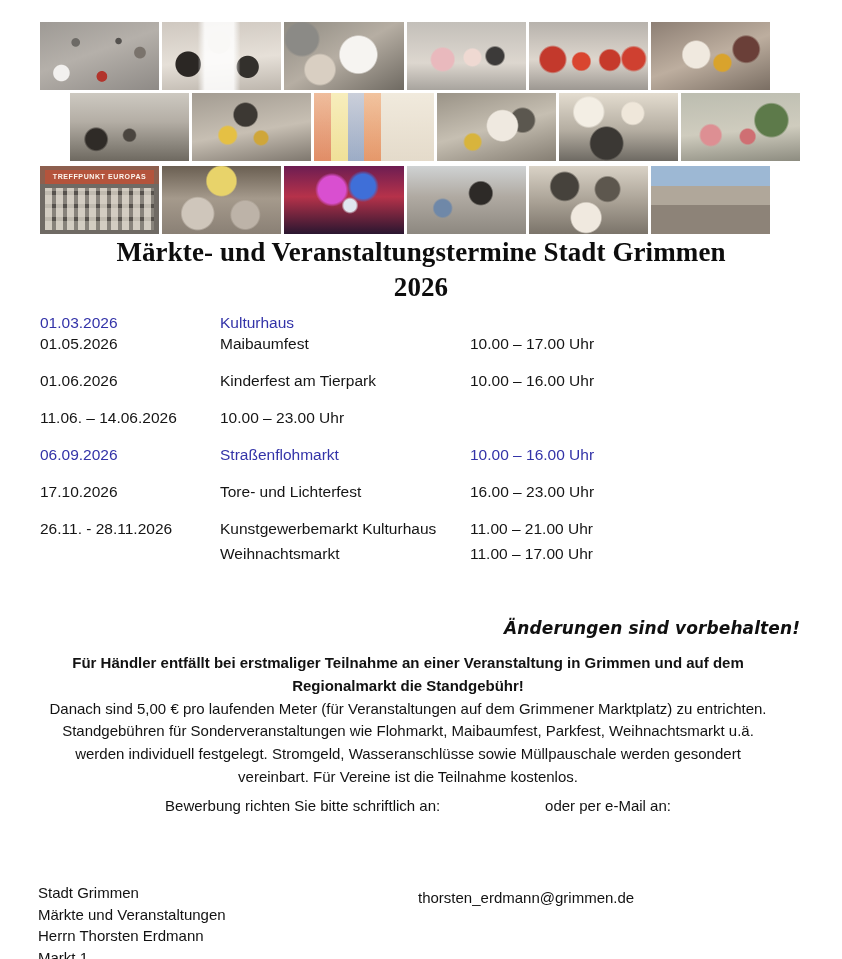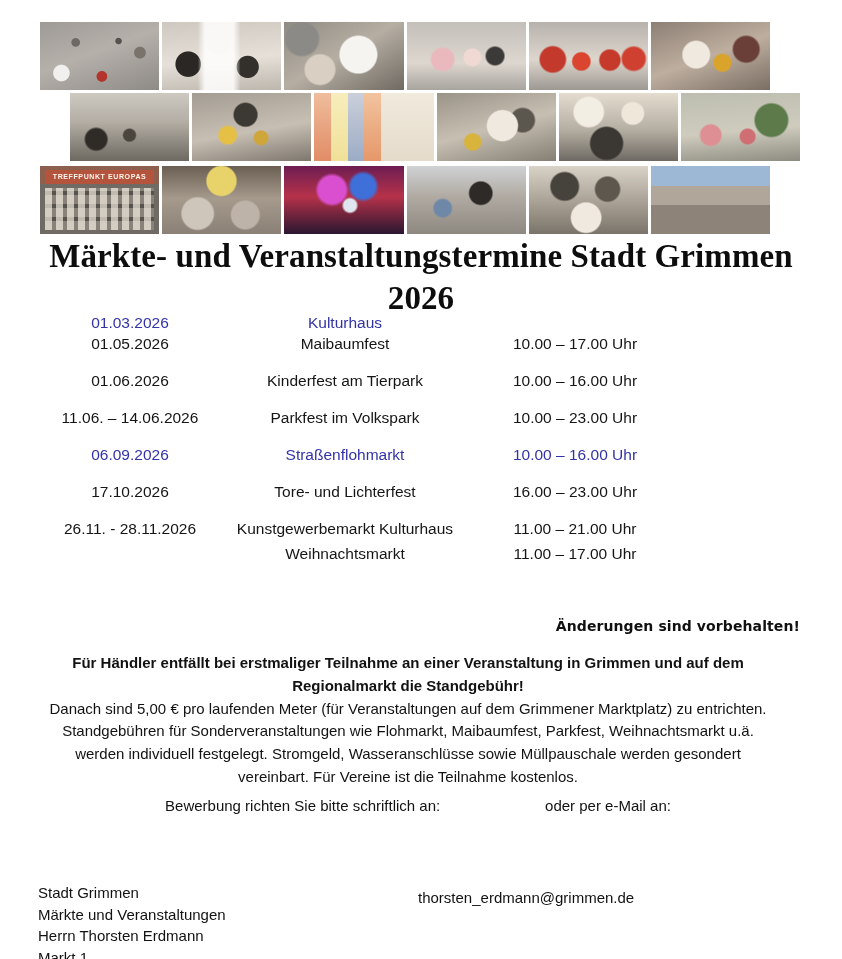--- a/index.html
+++ b/index.html
@@ -198,61 +198,61 @@
   }
 
   
   .title {
     position: absolute;
     left: 0;
     top: 235px;
     width: 842px;
     text-align: center;
     font-family: "Liberation Serif", serif;
-    font-size: 33px;
+    font-size: 27px;
     font-weight: bold;
     line-height: 1.28;
     color: #0d0d0d;
     letter-spacing: .1px;
   }
 
   
   .schedule {
     position: absolute;
     left: 40px;
     top: 313px;
     width: 760px;
     font-size: 15.5px;
     line-height: 1.35;
     color: #151515;
   }
   .srow {
     display: flex;
     align-items: flex-start;
     margin-bottom: 16px;
-    text-align: center;
   }
   .srow.tight { margin-bottom: 0; }
   .col-date  { width: 180px; flex: 0 0 180px; }
   .col-event { width: 250px; flex: 0 0 250px; }
   .col-time  { width: 210px; flex: 0 0 210px; }
   .sline { display: block; }
   .sline + .sline { margin-top: 5px; }
   .hl { color: #3333a8; }
 
   
   .notice {
     position: absolute;
     right: 42px;
     top: 618px;
     font-family: "DejaVu Sans", sans-serif;
-    font-size: 14px;
+    font-size: 17px;
     font-weight: bold;
     color: #101010;
     letter-spacing: .1px;
+    font-style: italic;
   }
 
   
   .body-block {
     position: absolute;
     left: 38px;
     top: 652px;
     width: 740px;
     font-size: 15px;
     line-height: 1.52;
@@ -342,23 +342,20 @@
       <div class="col-date">01.06.2026</div>
       <div class="col-event">
         <span class="sline">Kinderfest am Tierpark</span>
       </div>
       <div class="col-time">
         <span class="sline">10.00 – 16.00 Uhr</span>
       </div>
     </div>
     <div class="srow">
       <div class="col-date">11.06. – 14.06.2026</div>
-      <div class="col-event">
-        <span class="sline">Parkfest im Volkspark</span>
-      </div>
       <div class="col-time">
         <span class="sline">10.00 – 23.00 Uhr</span>
       </div>
     </div>
     <div class="srow">
       <div class="col-date hl">06.09.2026</div>
       <div class="col-event hl">
         <span class="sline">Straßenflohmarkt</span>
       </div>
       <div class="col-time hl">

